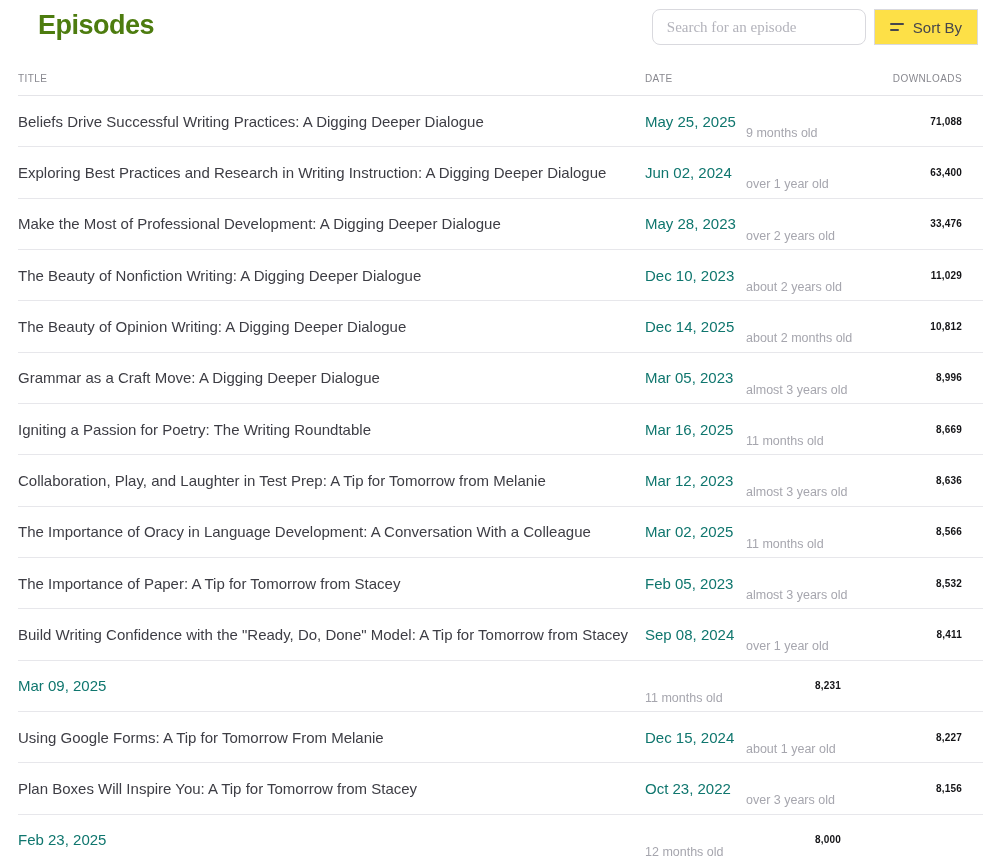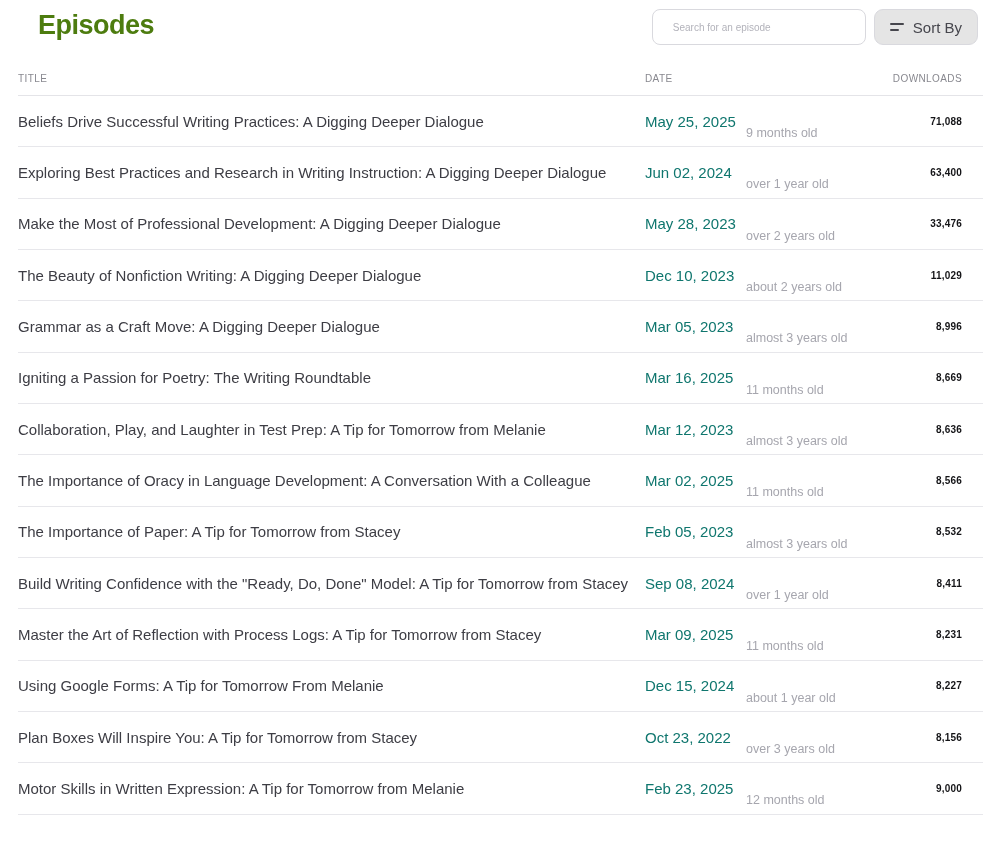--- a/index.html
+++ b/index.html
@@ -33,33 +33,33 @@
     right: 5px;
     display: flex;
     gap: 8px;
     align-items: center;
   }
   .search-input {
     width: 214px;
     height: 36px;
     border: 1px solid #d9d9de;
     border-radius: 8px;
-    padding: 0 20px;
-    font-size: 10px;
-    font-family: Liberation Sans, sans-serif;
+    padding: 0 14px;
+    font-size: 15px;
+    font-family: Liberation Serif, serif;
     color: #3f3f46;
     outline: none;
   }
   .search-input::placeholder { color: #b3b3bb; }
   .sortby-btn {
     height: 36px;
     padding: 0 15px;
-    background: #e5e5e5;
+    background: #fde047;
     border: 1px solid #d9d9de;
-    border-radius: 9px;
+    border-radius: 0;
     display: inline-flex;
     align-items: center;
     gap: 9px;
     font-size: 15px;
     font-family: inherit;
     color: #46464d;
     cursor: pointer;
   }
   .sort-icon { display: inline-block; width: 14px; height: 10px; position: relative; }
   .sort-icon::before, .sort-icon::after {
@@ -168,20 +168,26 @@
     <div class="cell-downloads">33,476</div>
   </div>
 
   <div class="grid-row row">
     <div class="cell-title">The Beauty of Nonfiction Writing: A Digging Deeper Dialogue</div>
     <div class="cell-date">Dec 10, 2023</div>
     <div class="cell-age">about 2 years old</div>
     <div class="cell-downloads">11,029</div>
   </div>
 
+  <div class="grid-row row">
+    <div class="cell-title">The Beauty of Opinion Writing: A Digging Deeper Dialogue</div>
+    <div class="cell-date">Dec 14, 2025</div>
+    <div class="cell-age">about 2 months old</div>
+    <div class="cell-downloads">10,812</div>
+  </div>
 
   <div class="grid-row row">
     <div class="cell-title">Grammar as a Craft Move: A Digging Deeper Dialogue</div>
     <div class="cell-date">Mar 05, 2023</div>
     <div class="cell-age">almost 3 years old</div>
     <div class="cell-downloads">8,996</div>
   </div>
 
   <div class="grid-row row">
     <div class="cell-title">Igniting a Passion for Poetry: The Writing Roundtable</div>
@@ -212,40 +218,38 @@
   </div>
 
   <div class="grid-row row">
     <div class="cell-title">Build Writing Confidence with the "Ready, Do, Done" Model: A Tip for Tomorrow from Stacey</div>
     <div class="cell-date">Sep 08, 2024</div>
     <div class="cell-age">over 1 year old</div>
     <div class="cell-downloads">8,411</div>
   </div>
 
   <div class="grid-row row">
-    <div class="cell-title">Master the Art of Reflection with Process Logs: A Tip for Tomorrow from Stacey</div>
     <div class="cell-date">Mar 09, 2025</div>
     <div class="cell-age">11 months old</div>
     <div class="cell-downloads">8,231</div>
   </div>
 
   <div class="grid-row row">
     <div class="cell-title">Using Google Forms: A Tip for Tomorrow From Melanie</div>
     <div class="cell-date">Dec 15, 2024</div>
     <div class="cell-age">about 1 year old</div>
     <div class="cell-downloads">8,227</div>
   </div>
 
   <div class="grid-row row">
     <div class="cell-title">Plan Boxes Will Inspire You: A Tip for Tomorrow from Stacey</div>
     <div class="cell-date">Oct 23, 2022</div>
     <div class="cell-age">over 3 years old</div>
     <div class="cell-downloads">8,156</div>
   </div>
 
   <div class="grid-row row">
-    <div class="cell-title">Motor Skills in Written Expression: A Tip for Tomorrow from Melanie</div>
     <div class="cell-date">Feb 23, 2025</div>
     <div class="cell-age">12 months old</div>
-    <div class="cell-downloads">9,000</div>
+    <div class="cell-downloads">8,000</div>
   </div>
 </div>
 </div>
 
 </body></html>

